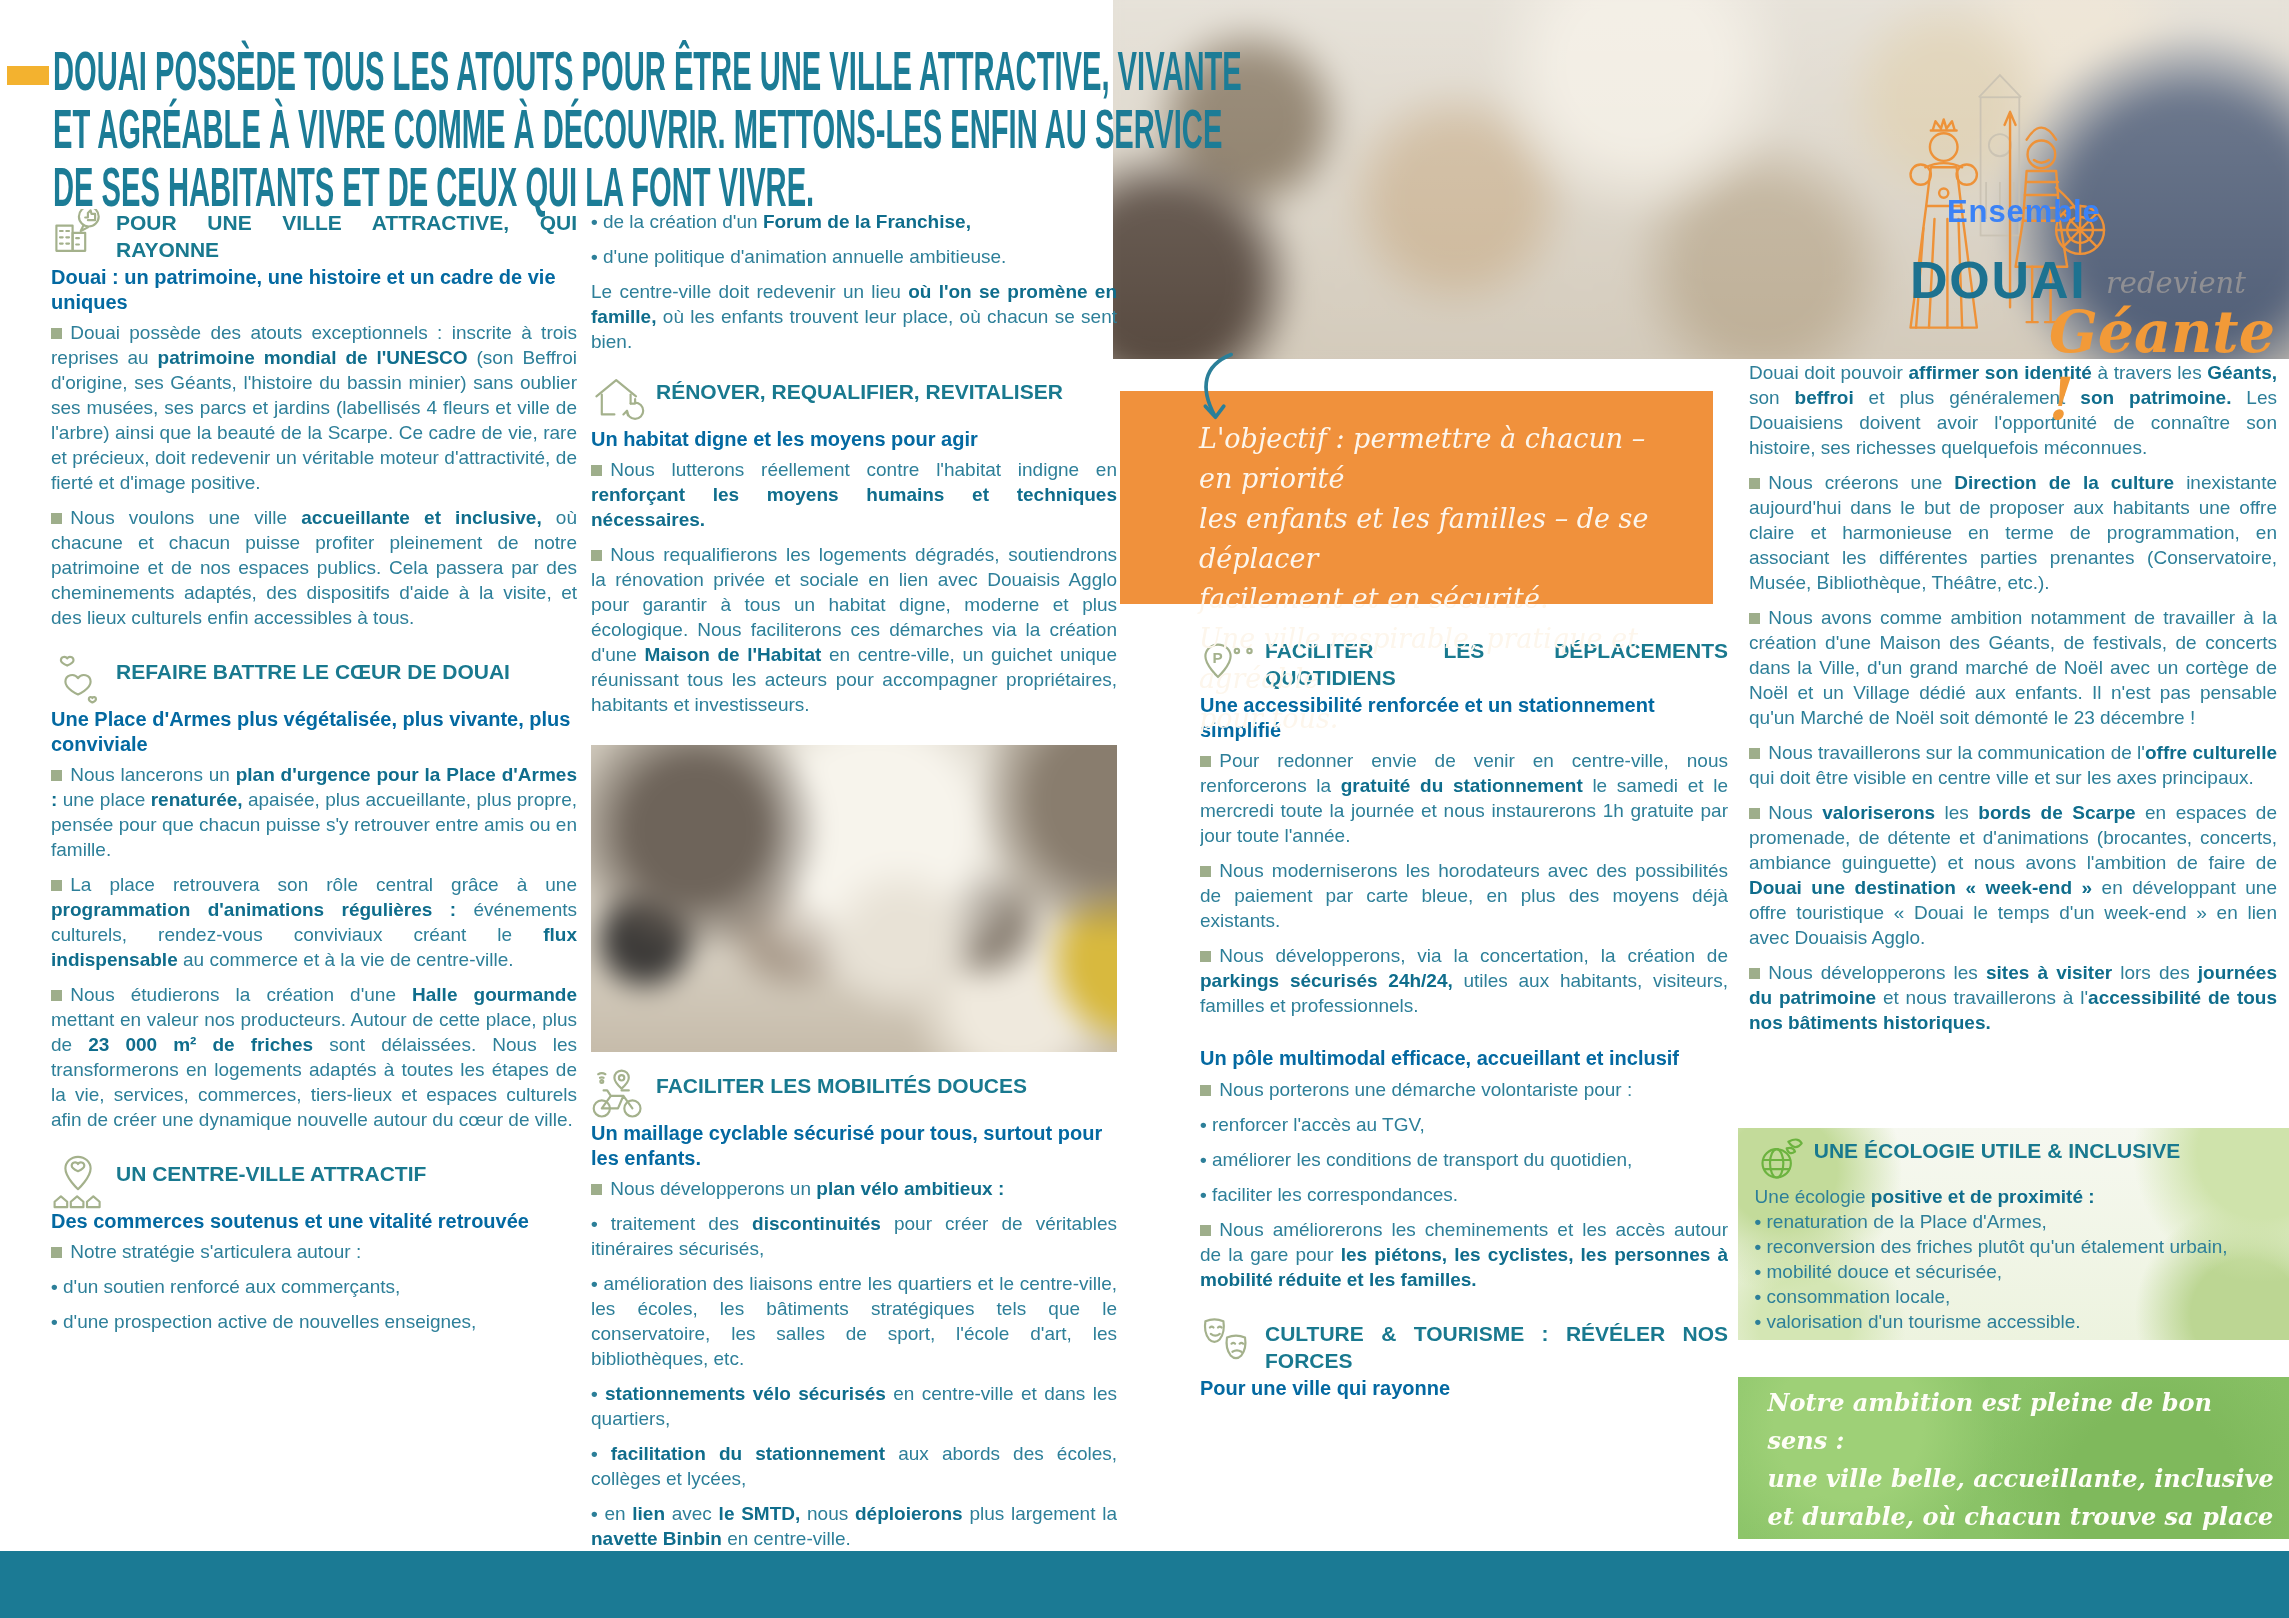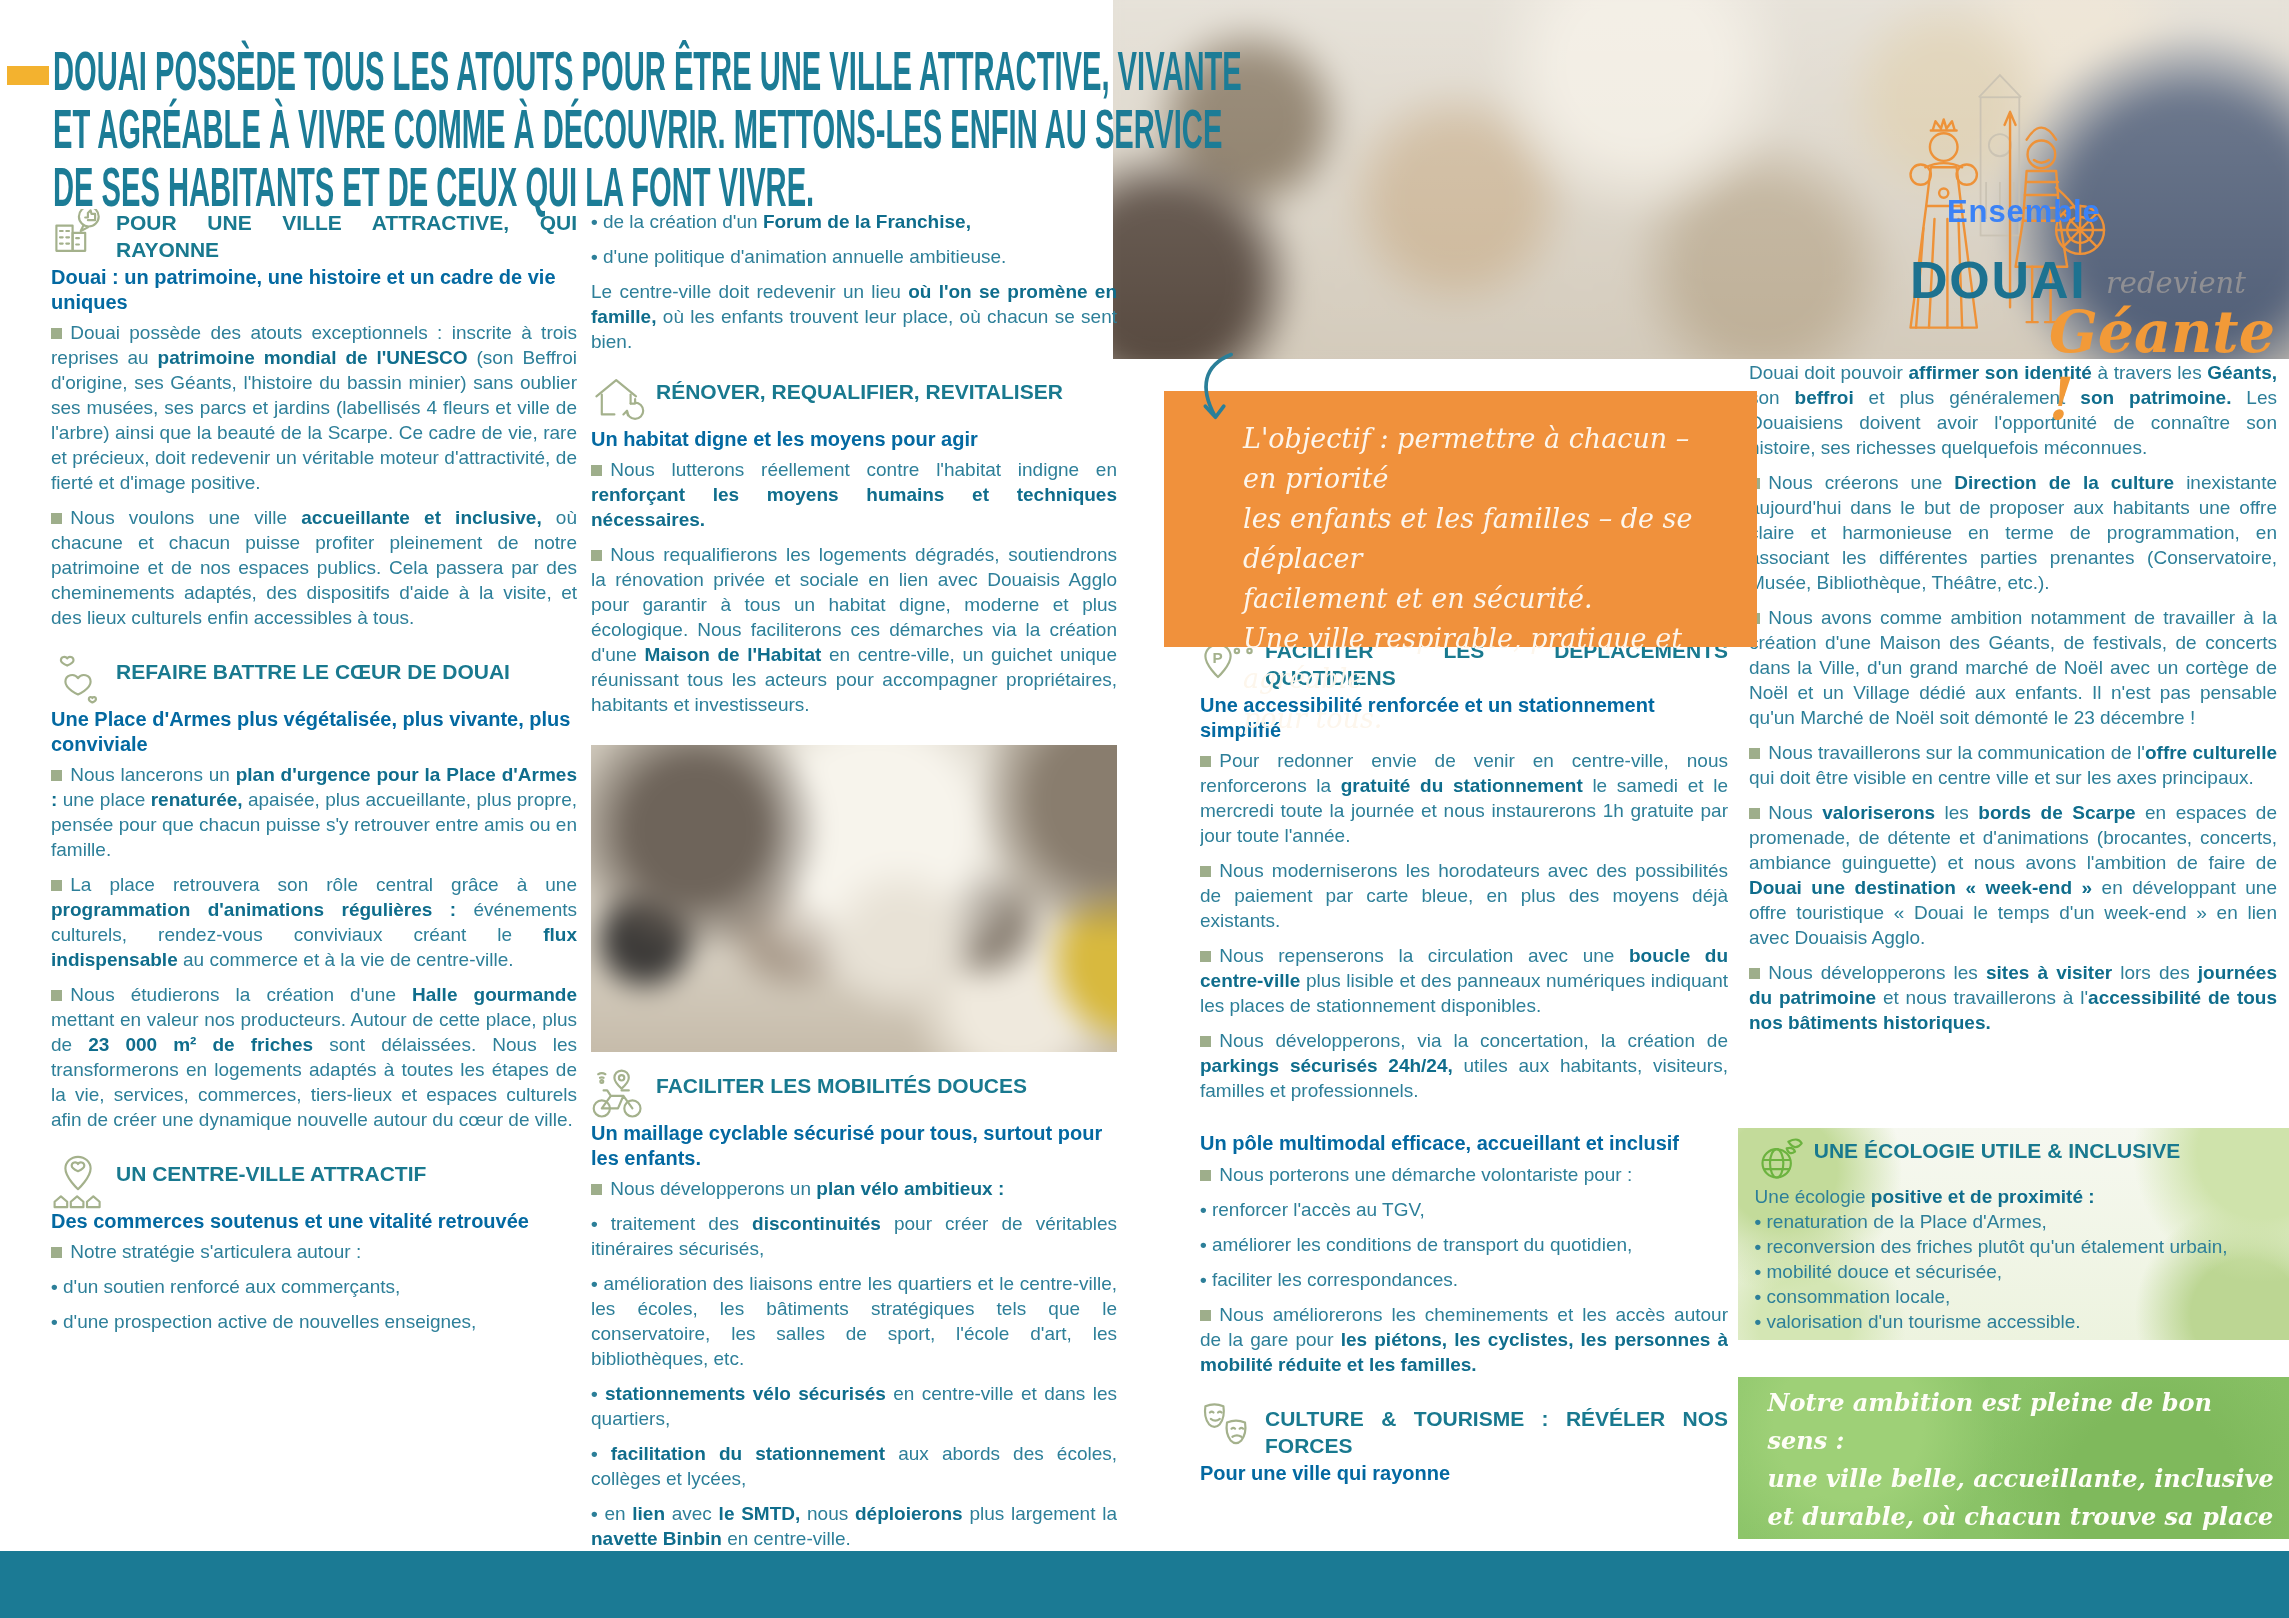--- a/index.html
+++ b/index.html
@@ -55,21 +55,21 @@
       radial-gradient(circle at 85% 22%, #897d6e 0 74px, transparent 138px),
       radial-gradient(circle at 88% 68%, #d8b93e 0 55px, transparent 92px),
       radial-gradient(circle at 12% 62%, #3c3a38 0 28px, transparent 60px),
       radial-gradient(circle at 52% 62%, #e8e2d6 0 37px, transparent 83px),
       radial-gradient(circle at 48% 30%, #f7f4ec 0 88px, transparent 166px),
       radial-gradient(circle at 65% 57%, #8c8276 0 28px, transparent 65px),
       radial-gradient(circle at 35% 58%, #a39484 0 32px, transparent 74px),
       radial-gradient(circle at 70% 80%, #efe9dd 0 55px, transparent 111px),
       linear-gradient(180deg,#cfc8bb 0 35%,#d9d2c5 60%,#c3b8a6);}
   
-  #callout{position:absolute;left:1164px;top:391px;width:593px;height:256px;background:#f0913c;z-index:2;}
+  #callout{position:absolute;left:1120px;top:391px;width:593px;height:213px;background:#f0913c;z-index:2;}
   #callout .txt{position:absolute;left:79px;top:28px;right:26px;
       font-family:"DejaVu Serif",serif;font-style:italic;font-size:27px;line-height:40px;color:#fdf6ec;text-align:left;}
   #callout-arrow{position:absolute;left:1183px;top:349px;z-index:3;}
   
   #eco-panel{position:absolute;left:1738px;top:1128px;width:552px;height:212px;overflow:hidden;
     background:
       radial-gradient(circle at 8% 20%, #c3db9a 0 55px, transparent 120px),
       radial-gradient(circle at 95% 12%, #cfe3ab 0 65px, transparent 129px),
       radial-gradient(circle at 92% 88%, #bcd693 0 55px, transparent 111px),
       radial-gradient(circle at 12% 92%, #d4e6b4 0 46px, transparent 102px),
@@ -292,21 +292,20 @@
             <path d="M20 14 C12 14 6 20 6 27 C6 37 20 50 20 50 C20 50 34 37 34 27 C34 20 28 14 20 14 Z"></path>
             <text x="14" y="34" font-size="17">P</text>
           </svg>
         </span>
         <h2>FACILITER LES DÉPLACEMENTS QUOTIDIENS</h2>
       </div>
       <h3>Une accessibilité renforcée et un stationnement simplifié</h3>
       <div class="blocks">
           <p class="blk square"><span class="sq"></span><span>Pour redonner envie de venir en centre-ville, nous renforcerons la </span><span class="b">gratuité du stationnement</span><span> le samedi et le mercredi toute la journée et nous instaurerons 1h gratuite par jour toute l'année.</span></p>
           <p class="blk square"><span class="sq"></span><span>Nous moderniserons les horodateurs avec des possibilités de paiement par carte bleue, en plus des moyens déjà existants.</span></p>
-          <p class="blk square"><span class="sq"></span><span>Nous repenserons la circulation avec une </span><span class="b">boucle du centre-ville</span><span> plus lisible et des panneaux numériques indiquant les places de stationnement disponibles.</span></p>
           <p class="blk square"><span class="sq"></span><span>Nous développerons, via la concertation, la création de </span><span class="b">parkings sécurisés 24h/24,</span><span> utiles aux habitants, visiteurs, familles et professionnels.</span></p>
         </div>
     </div>
 
     <div class="section">
       <h3>Un pôle multimodal efficace, accueillant et inclusif</h3>
       <div class="blocks">
           <p class="blk square"><span class="sq"></span><span>Nous porterons une démarche volontariste pour :</span></p>
           <p class="blk dot"><span class="dt">• </span><span>renforcer l'accès au TGV,</span></p>
           <p class="blk dot"><span class="dt">• </span><span>améliorer les conditions de transport du quotidien,</span></p>

